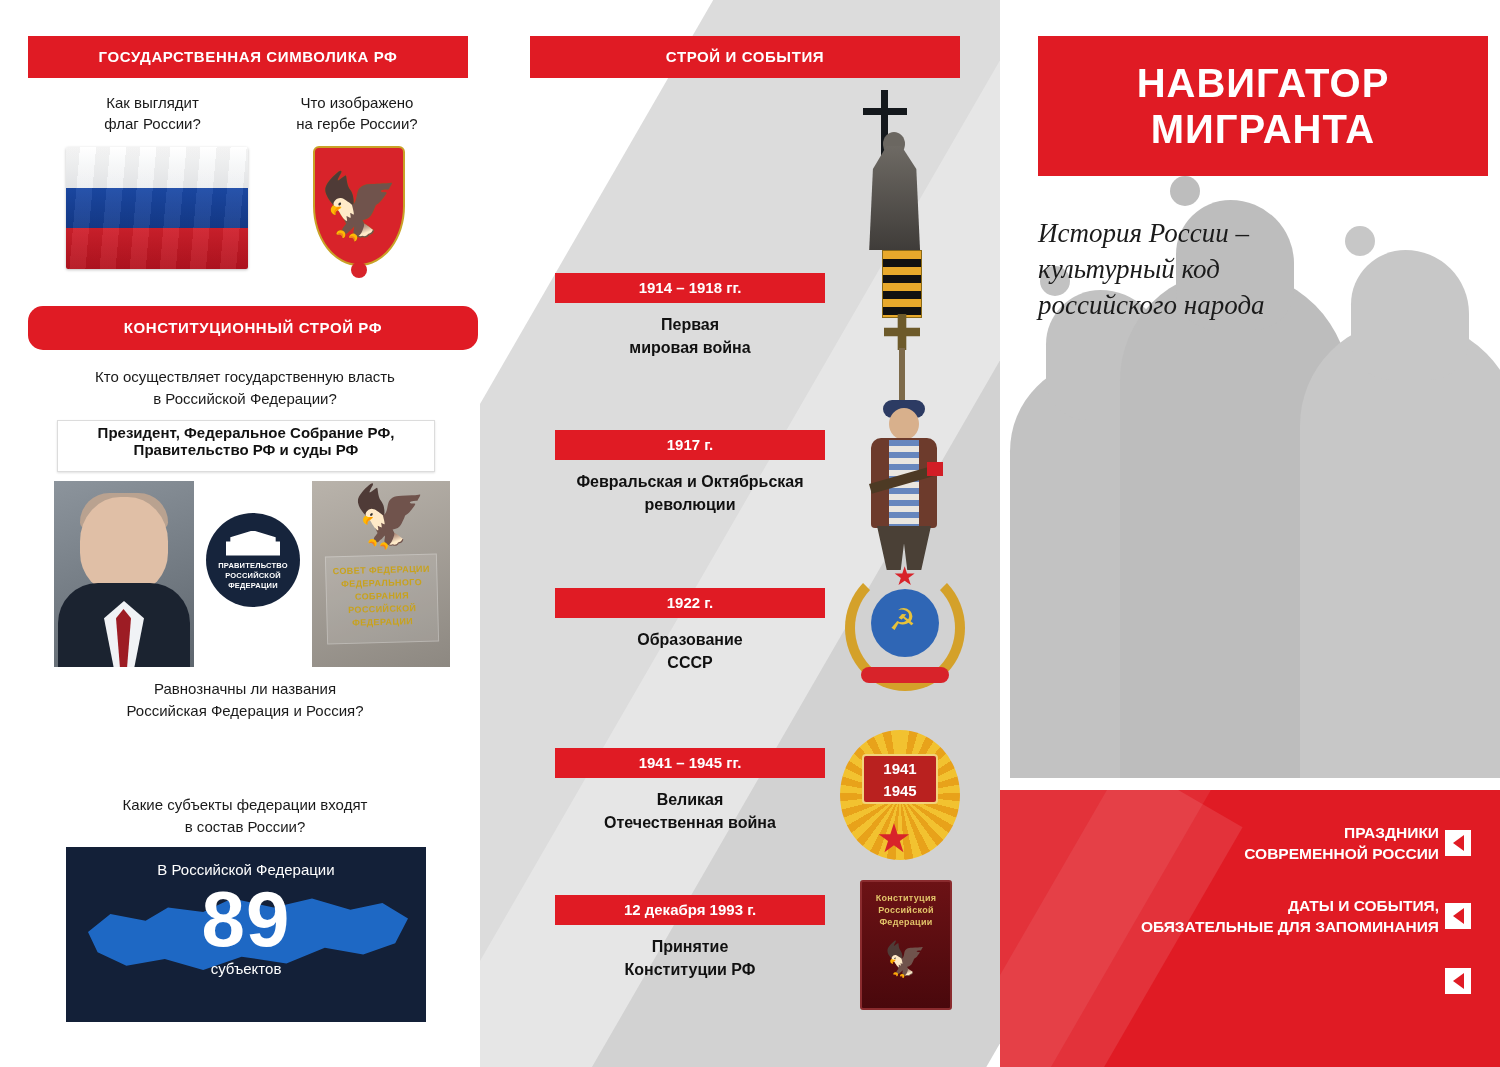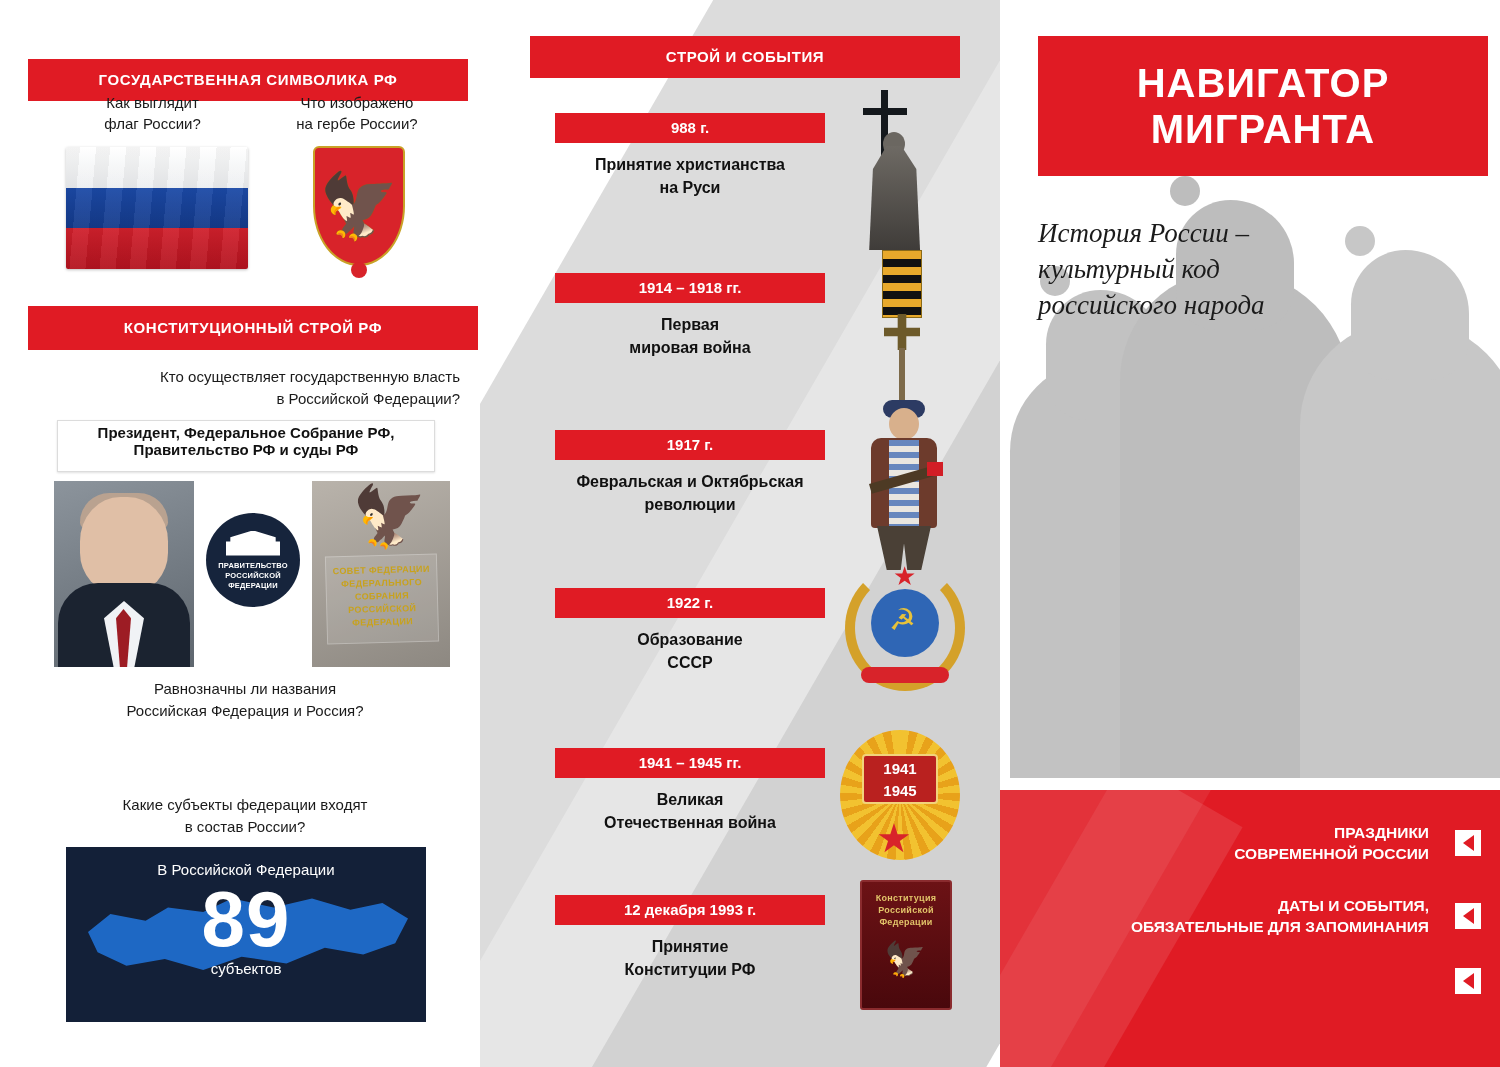--- a/index.html
+++ b/index.html
@@ -56,21 +56,21 @@
     font-weight: bold;
     text-align: center;
     letter-spacing: .6px;
   }
 
   
   .col-left { position: absolute; left: 0; top: 0; width: 480px; height: 1067px; }
 
   .hdr-symbols {
     position: absolute; left: 28px; top: 36px; width: 440px; height: 42px;
-    font-size: 15px; line-height: 42px; margin-top: 23px;
+    font-size: 15px; line-height: 42px;
   }
   .q-flag {
     position: absolute; left: 60px; top: 92px; width: 185px;
     text-align: center; font-size: 15px; color: #1a1a1a; line-height: 21px;
   }
   .q-emblem {
     position: absolute; left: 262px; top: 92px; width: 190px;
     text-align: center; font-size: 15px; color: #1a1a1a; line-height: 21px;
   }
   .flag-img {
@@ -102,25 +102,25 @@
     font-size: 64px; color: #e9c33a; line-height: 1;
     text-shadow: 0 0 1px #8a6d12;
   }
   .emblem-ribbon {
     position:absolute; left:50%; bottom:-12px; transform:translateX(-50%);
     width:16px; height:16px; border-radius:50%; background:#d8232a;
   }
 
   .hdr-const {
     position: absolute; left: 28px; top: 306px; width: 450px; height: 44px;
-    font-size: 15px; line-height: 44px;
+    font-size: 15px; line-height: 44px; border-radius: 15px;
   }
   .q-power {
     position: absolute; left: 30px; top: 366px; width: 430px;
-    text-align: right; font-size: 15px; color: #1a1a1a; line-height: 22px;
+    text-align: center; font-size: 15px; color: #1a1a1a; line-height: 22px;
   }
   .answer-power {
     position: absolute; left: 57px; top: 420px; width: 378px; height: 52px;
     background: #fff; border: 1px solid #dcdcdc;
     text-align: center; font-weight: bold; font-size: 15px; color: #111;
     line-height: 17px; padding-top: 3px;
     box-shadow: 0 1px 2px rgba(0,0,0,.12);
   }
   .photo-putin {
     position: absolute; left: 54px; top: 481px; width: 140px; height: 186px;
@@ -357,23 +357,23 @@
   }
   .red-panel .gloss {
     position:absolute; left:-120px; top:-60px; width:260px; height:480px;
     background: rgba(255,255,255,.10); transform: rotate(30deg);
   }
   .red-panel .gloss2 {
     position:absolute; left:10px; top:-60px; width:90px; height:480px;
     background: rgba(255,255,255,.07); transform: rotate(30deg);
   }
   .nav-item {
-    position: absolute; right: 19px; width: 440px;
+    position: absolute; right: 29px; width: 440px;
     color: #fff; font-weight: bold; font-size: 15.5px; line-height: 21px;
-    text-align: right; display: flex; align-items: center; justify-content: flex-end; gap: 26px;
+    text-align: right; display: flex; align-items: center; justify-content: flex-end; gap: 6px;
   }
   .nav-item .lbl { white-space: pre-line; }
   .arrow-ico {
     flex: 0 0 auto; width: 26px; height: 26px; background: #fff;
     display: flex; align-items: center; justify-content: center;
   }
   .arrow-ico span {
     width: 0; height: 0; border-top: 8px solid transparent; border-bottom: 8px solid transparent;
     border-right: 11px solid #e01b24;
   }
@@ -458,25 +458,20 @@
       <div class="cap">В Российской Федерации</div>
       <div class="num">89</div>
       <div class="sub">субъектов</div>
     </div>
   </div>
 
   <div class="col-mid">
 
     <div class="red-bar hdr-dates">СТРОЙ И СОБЫТИЯ</div>
 
-    <div class="event" style="top:113px">
-      <div class="bar">988 г.</div>
-      <div class="txt" style="white-space:pre-line">Принятие христианства
-на Руси</div>
-    </div>
 
     <div class="event" style="top:273px">
       <div class="bar">1914 – 1918 гг.</div>
       <div class="txt" style="white-space:pre-line">Первая
 мировая война</div>
     </div>
 
     <div class="event" style="top:430px">
       <div class="bar">1917 г.</div>
       <div class="txt" style="white-space:pre-line">Февральская и Октябрьская

